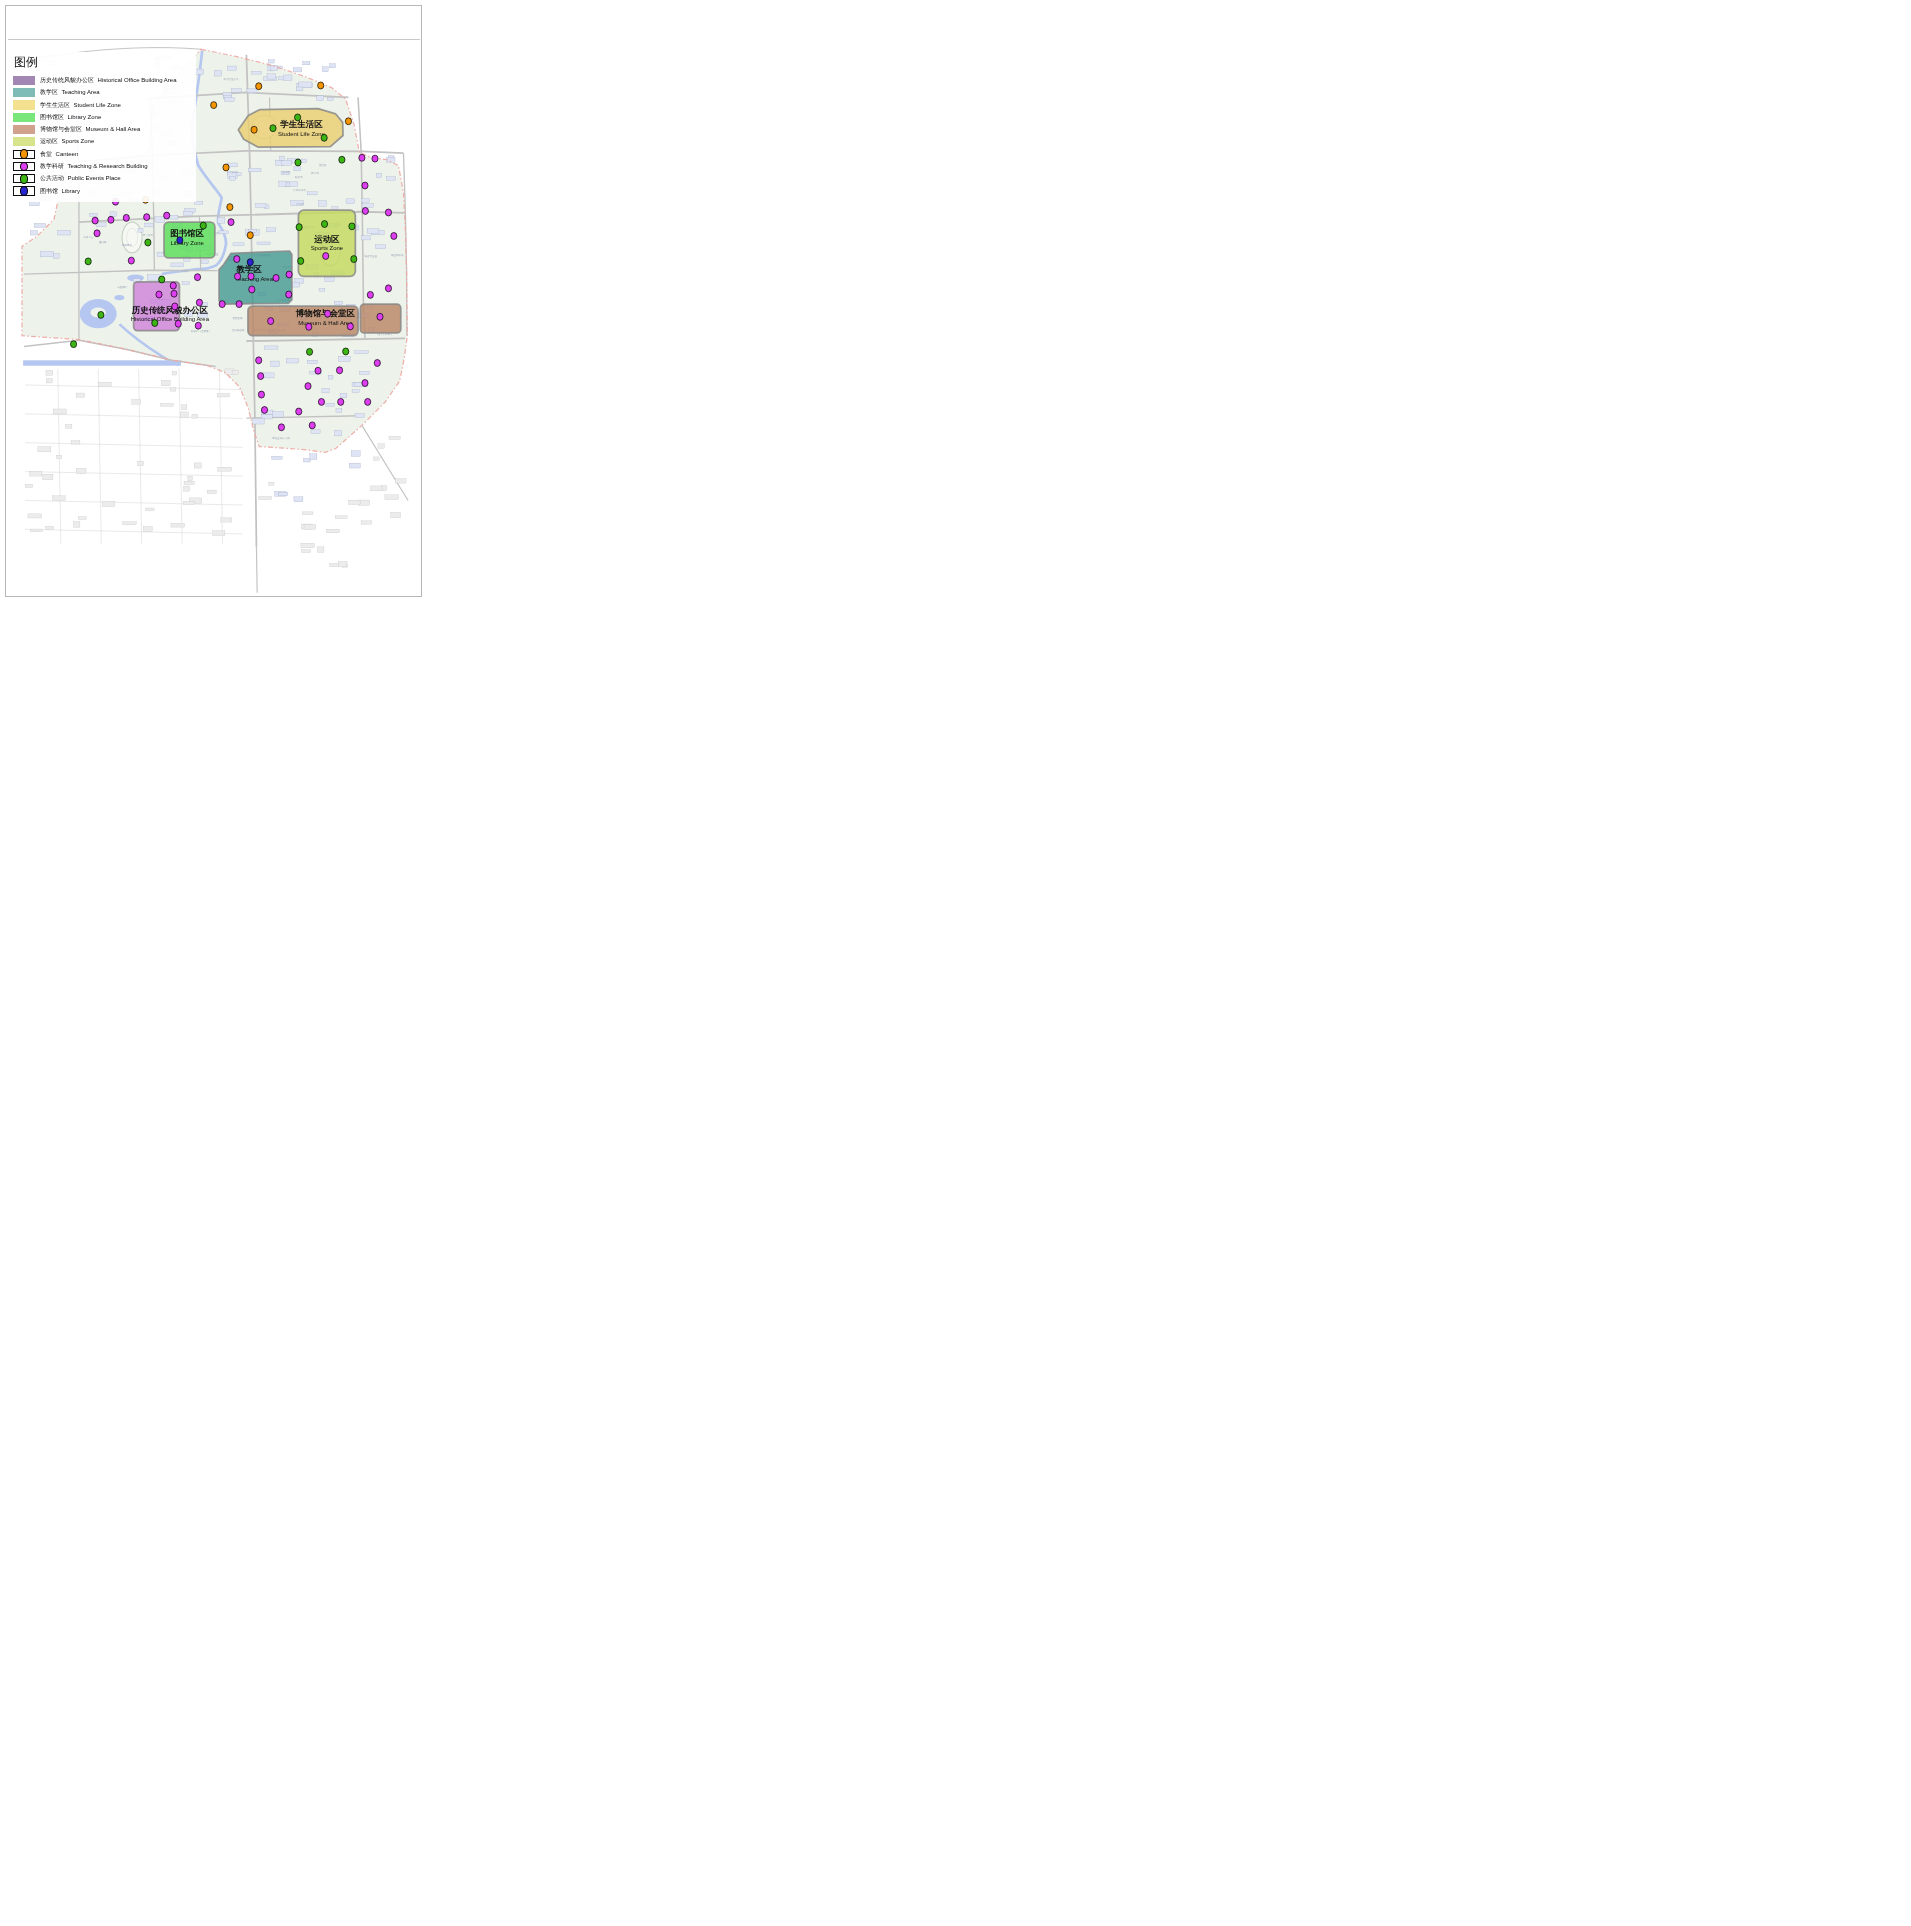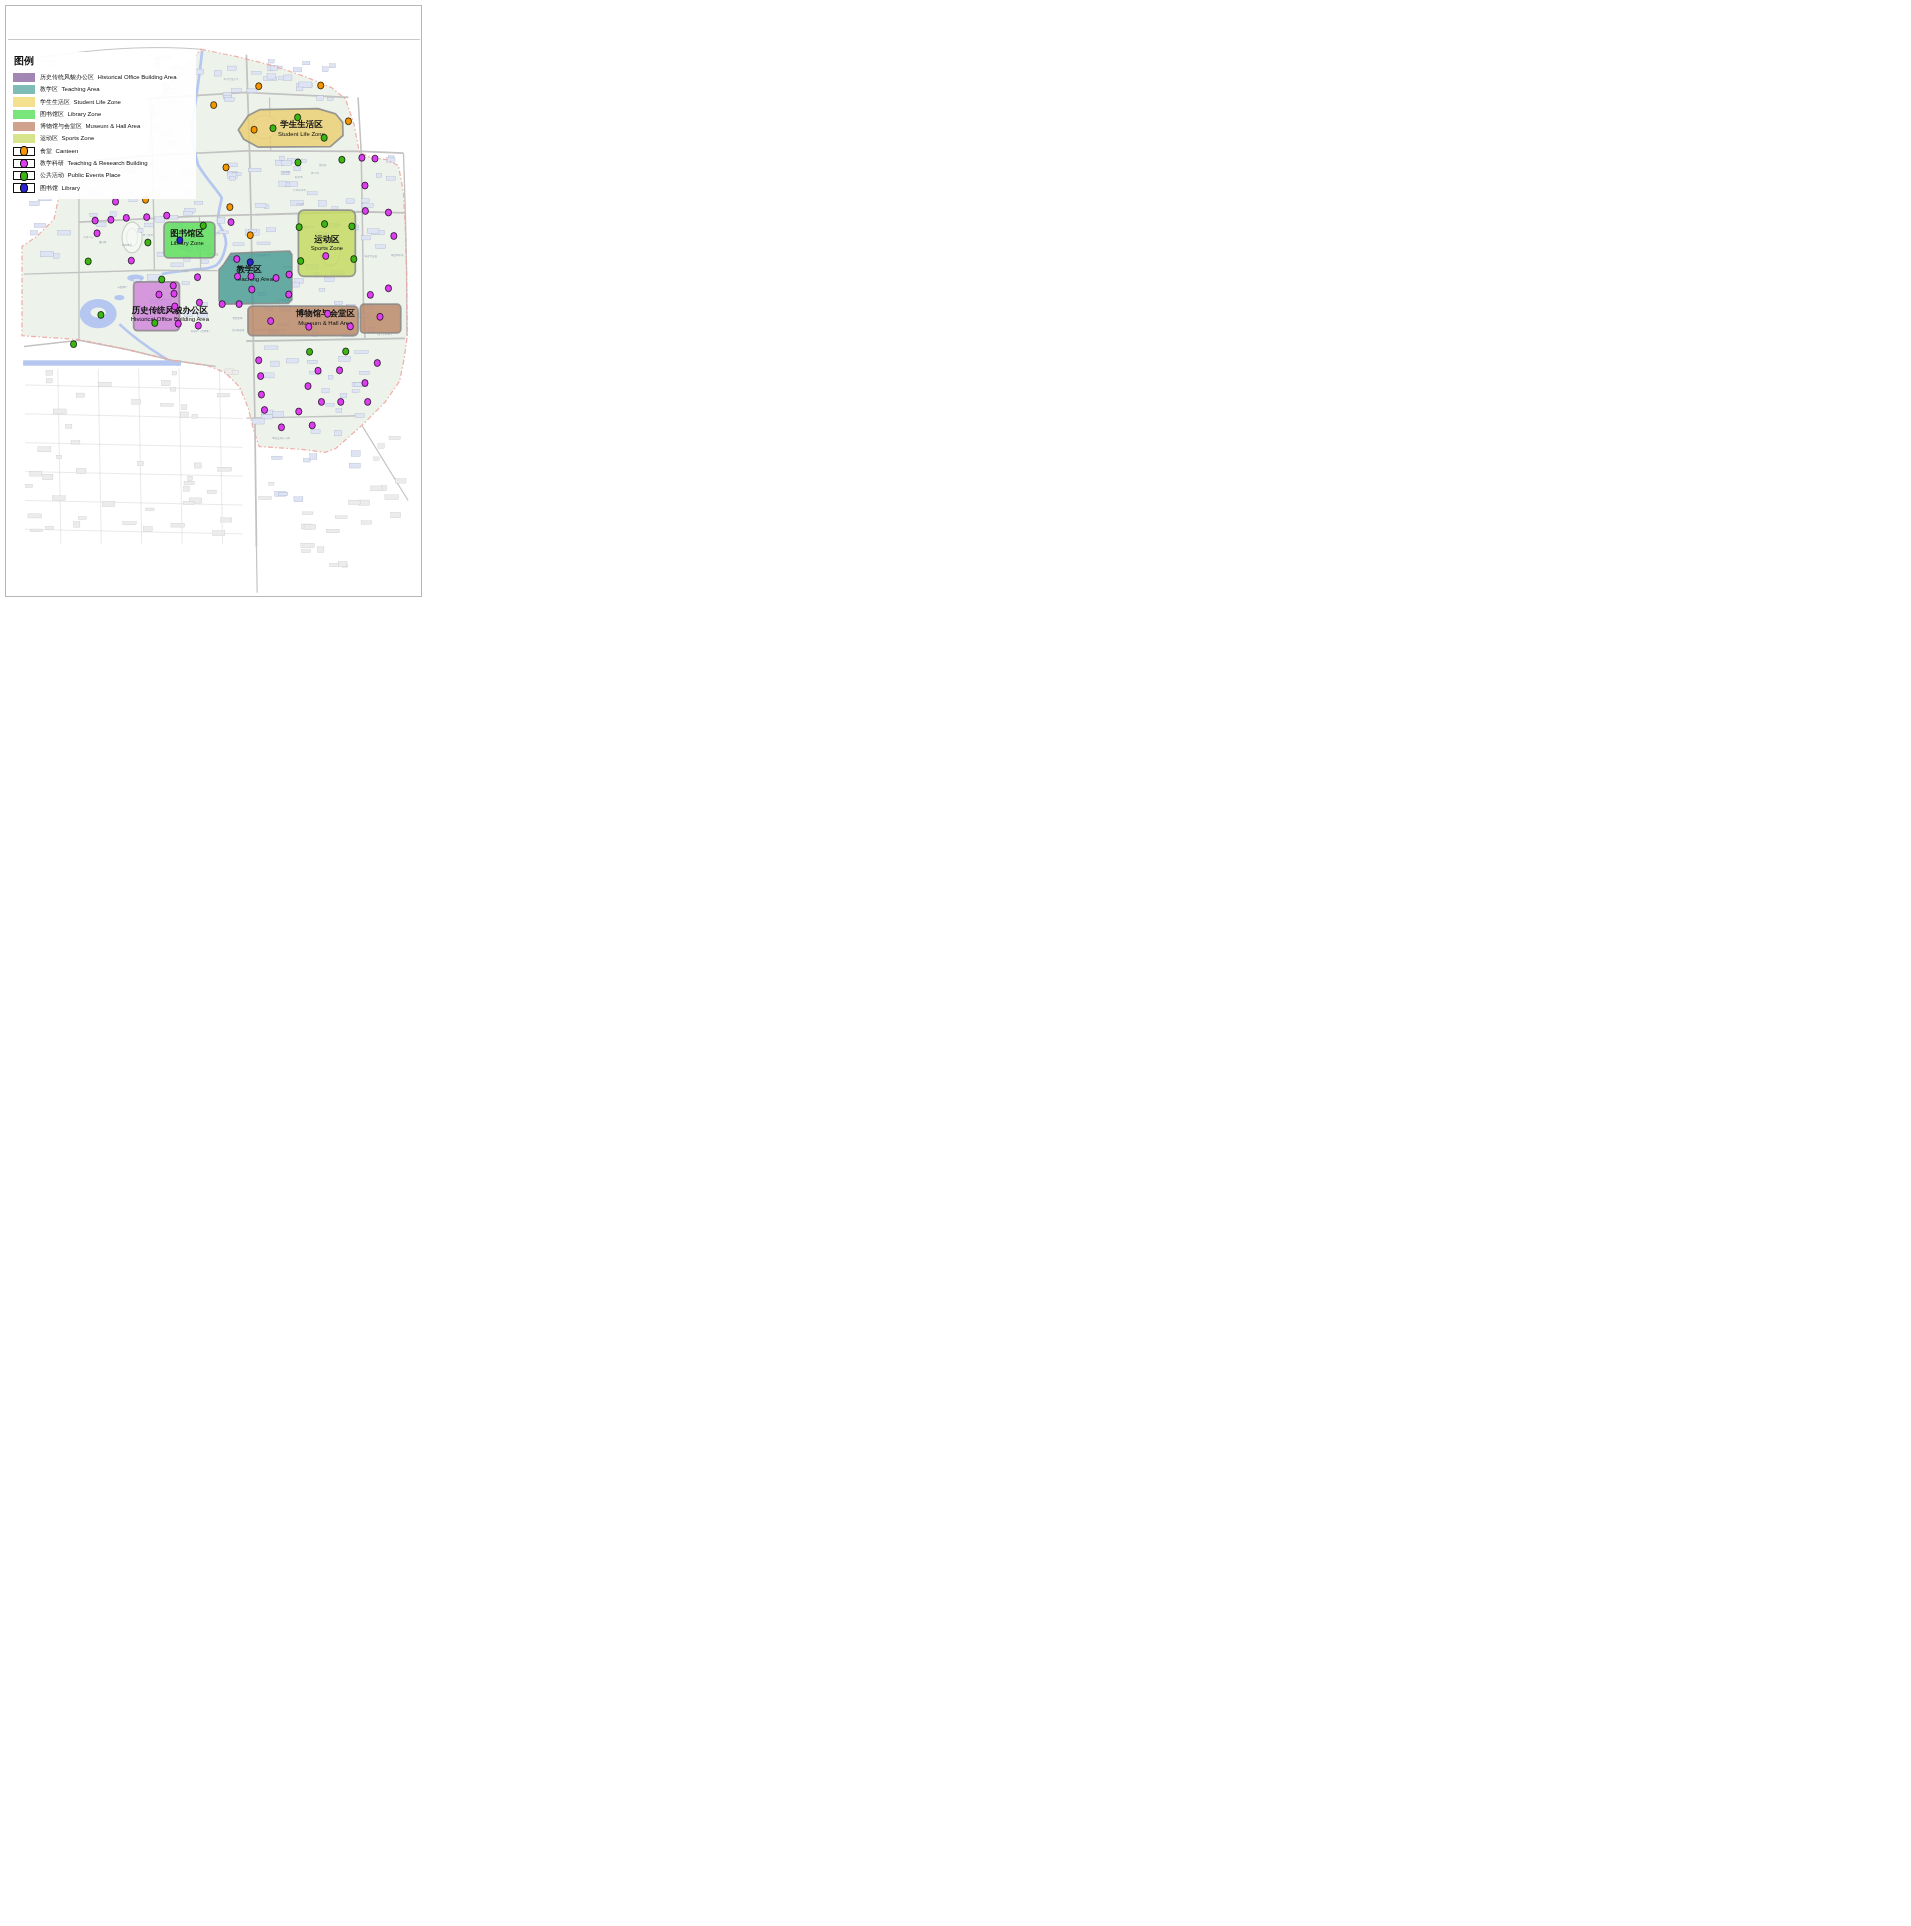--- a/index.html
+++ b/index.html
@@ -1,21 +1,21 @@
 <!DOCTYPE html>
 <html style="font-size:6.2px"><head>
 <meta charset="utf-8">
 <style>
   html,body{margin:0;padding:0;background:#fff;font-family:"Liberation Sans","DejaVu Sans",sans-serif;}
   #stage{position:relative;width:427px;height:604px;background:#fff;overflow:hidden;}
   #frame{position:absolute;left:5.4px;top:5.4px;right:5.4px;bottom:7px;border:0.4px solid #b7b7b7;}
   #topline{position:absolute;left:7.7px;top:39px;width:412px;height:0;border-top:0.4px solid #c9c9c9;}
   #map{position:absolute;left:0;top:0;}
   #legend{position:absolute;left:11.6px;top:52px;width:181px;background:rgba(255,255,255,.92);padding:1.5px 2.3px 3.1px 1.5px;}
-  #legend .title{font-size:10px;font-weight:bold;color:#111;margin:0 0 5.4px 0.8px;}
+  #legend .title{font-size:12px;font-weight:normal;color:#111;margin:0 0 5.4px 0.8px;}
   .lrow{display:flex;align-items:center;margin-bottom:3.1px;height:9.2px;}
   .swatch{width:21.6px;height:9.2px;flex:0 0 21.6px;margin-right:5.4px;}
   .pbox{width:21.6px;height:9.2px;flex:0 0 21.6px;margin-right:5.4px;border:0.5px solid #111;background:#fff;
         display:flex;align-items:center;justify-content:center;box-sizing:border-box;}
   .pdot{width:6.5px;height:7.7px;border-radius:50%;border:0.6px solid #000;}
   .ltext{font-size:6px;color:#111;white-space:nowrap;}
   .ltext .en{margin-left:3.5px;}
   svg text{user-select:none;}
 </style>
 </head>

